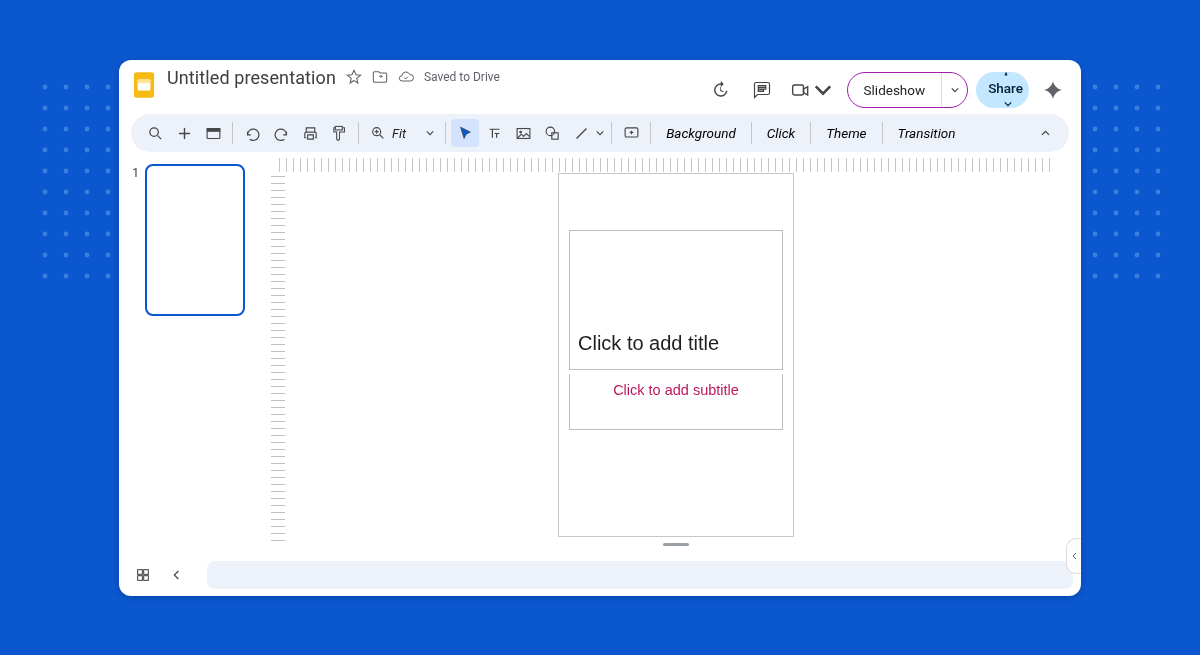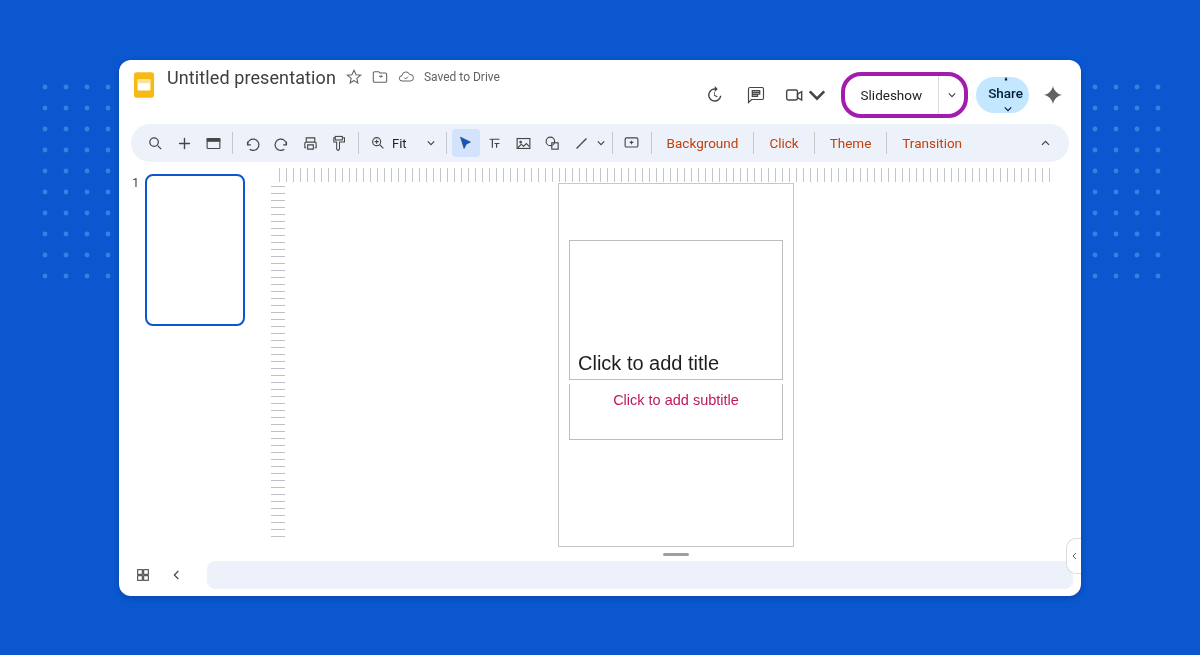--- a/index.html
+++ b/index.html
@@ -44,21 +44,21 @@
   .menu-row span { font-size: 13px; color:#202124; padding: 2px 7px; border-radius:4px; cursor:default;}
   .header-actions {
     display:flex; align-items:center; gap: 8px; margin-top: 6px;
   }
   .hdr-btn-ic { width:34px; height:34px; display:flex; align-items:center; justify-content:center; border-radius:50%; }
   .hdr-btn-ic svg { width:18px; height:18px; fill:#444746; color:#444746;}
   .meet-btn { display:flex; align-items:center; gap:2px; padding: 0 6px 0 4px; height:34px;}
   .meet-btn svg { width:20px; height:18px; fill:#444746;}
   .slideshow {
     display:flex; align-items:flex-end;
-    border:4px solid #a21caf; border-radius:20px; height:46px;
+    border:1px solid #a21caf; border-radius:20px; height:36px;
     overflow:hidden;
   }
   .slideshow .main { font-size:13.5px; color:#1f1f1f; padding:0 16px; height:100%; display:flex; align-items:center;}
   .slideshow .arrow { width:26px; height:100%; display:flex; align-items:center; justify-content:center; border-left:1px solid #dadce0;}
   .share {
     display:flex; align-items:center; gap:4px;
     background:#c2e7ff; border-radius:20px; height:36px; padding:0 6px 0 12px;
     font-size:13.5px; color:#001d35;flex-direction:column;
   }
   .share .arrow { width:20px; display:flex; justify-content:center; margin-left:4px;}
@@ -67,28 +67,29 @@
   
   .toolbar {
     margin: 6px 12px 0 12px;
     background:#edf2fa;
     border-radius: 24px;
     height: 38px;
     display:flex; align-items:center;
     padding: 0 10px;
     gap: 1px;
     position:relative;
+    font-style:italic;
   }
   .tb-ic { width:28px; height:28px; display:flex; align-items:center; justify-content:center; border-radius:4px; }
   .tb-ic svg { width:17px; height:17px; fill:#444746; color:#444746; stroke:#444746;}
   .tb-sep { width:1px; height:22px; background:#c4c7c5; margin:0 4px;}
   .tb-zoom { display:flex; align-items:center; gap:2px; padding: 0 6px; height:28px;}
   .tb-zoom-label{ font-size:13px; color:#1f1f1f; padding:0 18px 0 4px;}
   .tb-select { background:#d3e3fd; border-radius:4px;}
-  .tb-text { font-size:13.5px; color:#c2410c; padding:0 10px; height:28px; display:flex; align-items:center;}
+  .tb-text { font-size:13.5px; color:#000000; padding:0 10px; height:28px; display:flex; align-items:center;}
   .tb-collapse { margin-left:auto; }
 
   
   .workspace {
     flex:1; display:flex; min-height:0;
     margin-top: 6px;
   }
   .slidepanel {
     width: 152px; flex-shrink:0;
     padding: 6px 4px 0 10px;
@@ -123,21 +124,21 @@
     opacity:.65;
   }
   .page {
     position:absolute; left:288px; top:16px;
     width:234px; height:362px;
     background:#fff; outline:1px solid #c7c7c7;
   }
   .title-ph {
     position:absolute; left:10px; top:56px; right:10px; height:140px;
     border:1px solid #bdbdbd;
-    display:flex; align-items:flex-end; padding:0 6px 4px 8px;
+    display:flex; align-items:flex-end; padding:0 6px 14px 8px;
   }
   .title-ph span { font-size:20px; color:#1f1f1f; font-family: Arial, sans-serif; white-space:nowrap;}
   .subtitle-ph{
     position:absolute; left:10px; top:200px; right:10px; height:56px;
     border:1px solid #bdbdbd; border-top:none;
     display:flex; align-items:flex-start; justify-content:center; padding-top:8px;
   }
   .subtitle-ph span { font-size:14.5px; color:#be185d; font-family: Arial, sans-serif;}
   .page-handle{
     position:absolute; bottom:-10px; left:50%; transform:translateX(-50%);

